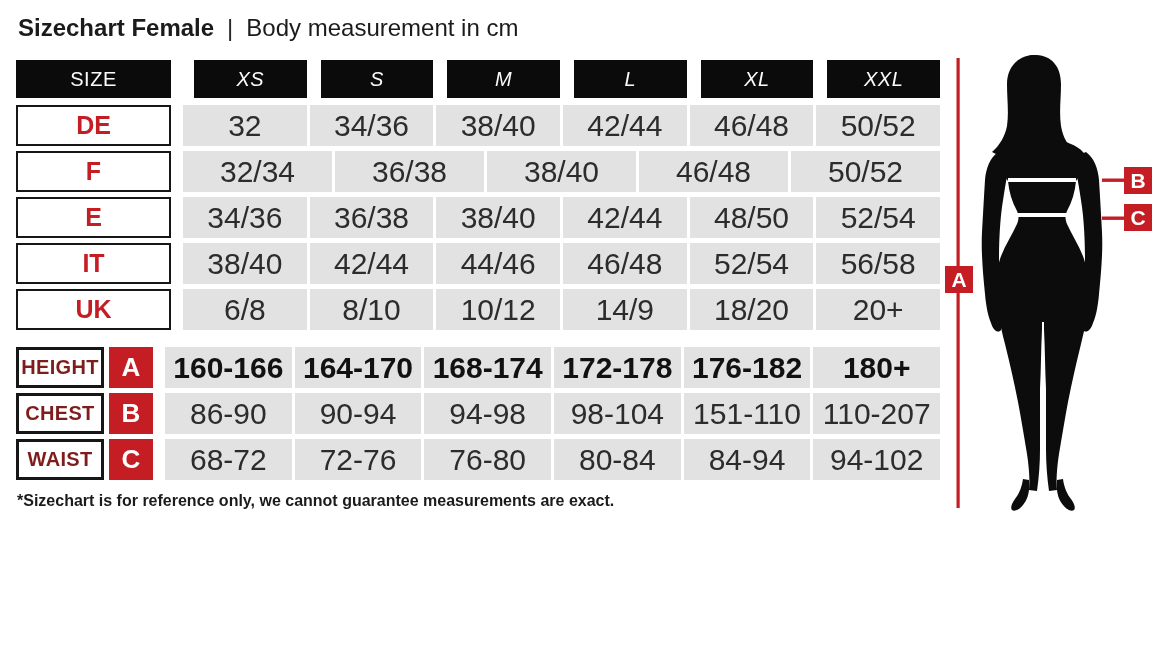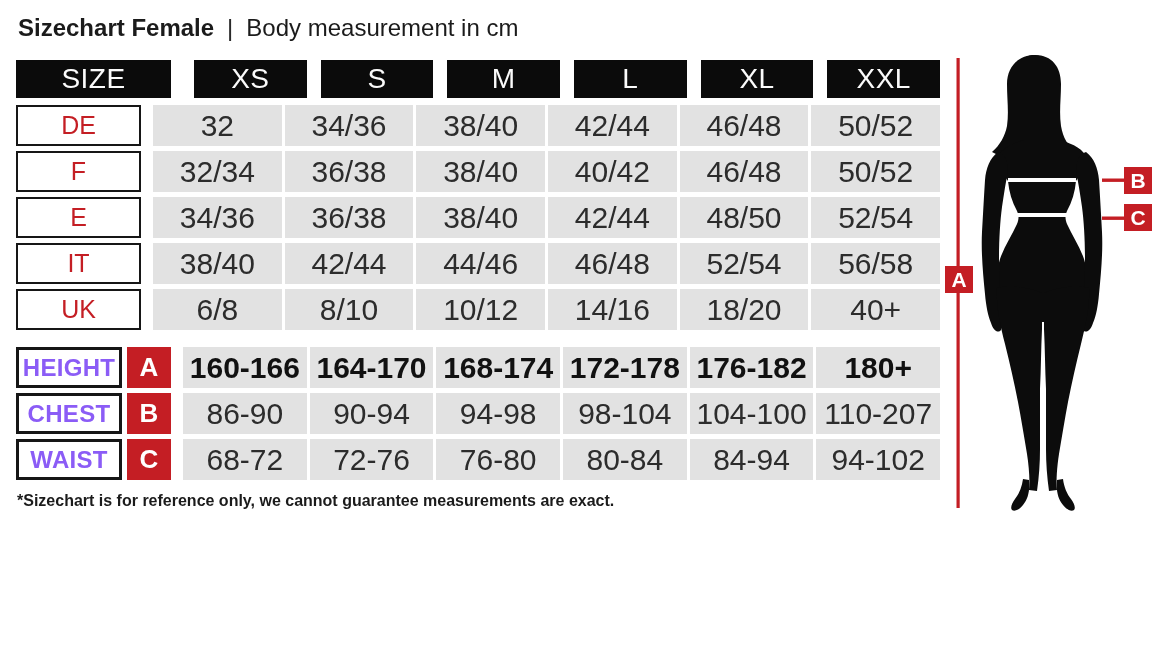--- a/index.html
+++ b/index.html
@@ -12,33 +12,33 @@
   .title { position:absolute; left:18px; top:14px; font-size:24px; color:#1b1b1b;
            display:flex; align-items:baseline; white-space:nowrap;text-align:right; }
   .title .main { font-weight:700; }
   .title .sep  { margin:0 13px; font-weight:400; color:#2a2a2a; }
   .title .sub  { font-weight:400; }
 
   .row { position:absolute; left:16px; width:924px; height:41px; display:flex; }
   .row.header { height:38px; }
 
   .hcell { background:var(--ink); color:#fbfbfb; display:flex; align-items:center;
-           justify-content:center; font-size:28px; letter-spacing:0.5px; }
+           justify-content:center; font-size:20px; letter-spacing:0.5px; }
   .corner { width:155px; margin-right:9px; flex:none; }
-  .sizecol { flex:1; margin-left:14px; }
-
-  .rlabel { width:125px; margin-right:9px; flex:none; background:#fff;
-            border:2px solid #161616; color:var(--red); font-weight:400; font-size:25px;
+  .sizecol { flex:1; margin-left:14px;font-style:italic; }
+
+  .rlabel { width:155px; margin-right:9px; flex:none; background:#fff;
+            border:2px solid #161616; color:var(--red); font-weight:700; font-size:25px;
             display:flex; align-items:center; justify-content:center; }
   .cell { flex:1; margin-left:3px; background:var(--cellgray); color:#2c2c2c;
           font-size:30px; display:flex; align-items:center; justify-content:center; }
   .bold .cell { font-weight:700; color:#111; }
 
-  .m-label { width:106px; flex:none; background:#fff; border:3px solid #161616;
-             color:#8b5cf6; font-weight:700; font-size:24px; letter-spacing:0.3px;
+  .m-label { width:88px; flex:none; background:#fff; border:3px solid #161616;
+             color:#7f1d1d; font-weight:700; font-size:20px; letter-spacing:0.3px;
              display:flex; align-items:center; justify-content:center; }
   .m-marker { width:44px; flex:none; margin-left:5px; margin-right:9px;
               background:var(--red); color:#fff; font-weight:700; font-size:26px;
               display:flex; align-items:center; justify-content:center; }
 
   .footnote { position:absolute; left:17px; top:492px; font-size:16px;
               font-weight:700; color:#1b1b1b; }
 
   .figure { position:absolute; left:940px; top:50px; width:229px; height:470px; }
   .figure svg { position:absolute; left:0; top:0; }
@@ -78,21 +78,20 @@
     <div class="cell">42/44</div>
     <div class="cell">46/48</div>
     <div class="cell">50/52</div>
   </div>
 
   <div class="row" style="top:151px">
     <div class="rlabel">F</div>
     <div class="cell">32/34</div>
     <div class="cell">36/38</div>
     <div class="cell">38/40</div>
-    <div class="cell">40/42</div>
     <div class="cell">46/48</div>
     <div class="cell">50/52</div>
   </div>
 
   <div class="row" style="top:197px">
     <div class="rlabel">E</div>
     <div class="cell">34/36</div>
     <div class="cell">36/38</div>
     <div class="cell">38/40</div>
     <div class="cell">42/44</div>
@@ -108,44 +107,44 @@
     <div class="cell">46/48</div>
     <div class="cell">52/54</div>
     <div class="cell">56/58</div>
   </div>
 
   <div class="row" style="top:289px">
     <div class="rlabel">UK</div>
     <div class="cell">6/8</div>
     <div class="cell">8/10</div>
     <div class="cell">10/12</div>
-    <div class="cell">14/16</div>
+    <div class="cell">14/9</div>
     <div class="cell">18/20</div>
-    <div class="cell">40+</div>
+    <div class="cell">20+</div>
   </div>
 
   <div class="row bold" style="top:347px">
     <div class="m-label">HEIGHT</div>
     <div class="m-marker">A</div>
     <div class="cell">160-166</div>
     <div class="cell">164-170</div>
     <div class="cell">168-174</div>
     <div class="cell">172-178</div>
     <div class="cell">176-182</div>
     <div class="cell">180+</div>
   </div>
 
   <div class="row" style="top:393px">
     <div class="m-label">CHEST</div>
     <div class="m-marker">B</div>
     <div class="cell">86-90</div>
     <div class="cell">90-94</div>
     <div class="cell">94-98</div>
     <div class="cell">98-104</div>
-    <div class="cell">104-100</div>
+    <div class="cell">151-110</div>
     <div class="cell">110-207</div>
   </div>
 
   <div class="row" style="top:439px">
     <div class="m-label">WAIST</div>
     <div class="m-marker">C</div>
     <div class="cell">68-72</div>
     <div class="cell">72-76</div>
     <div class="cell">76-80</div>
     <div class="cell">80-84</div>

